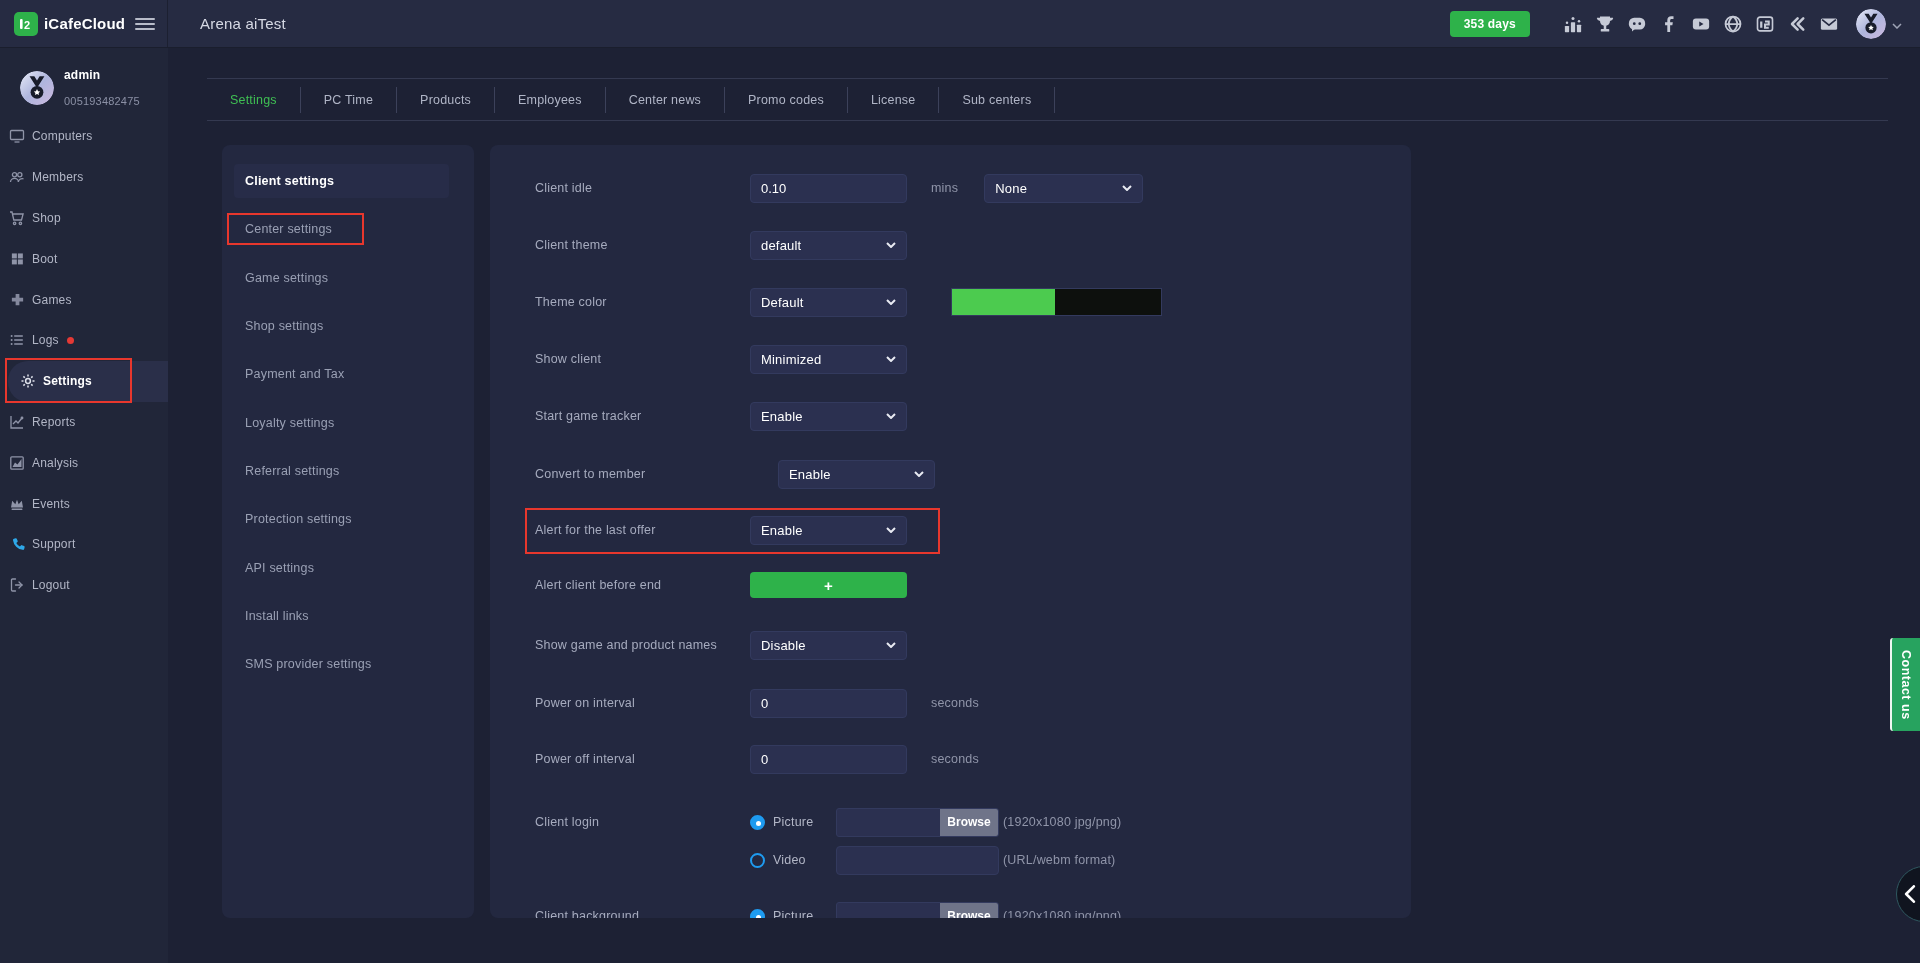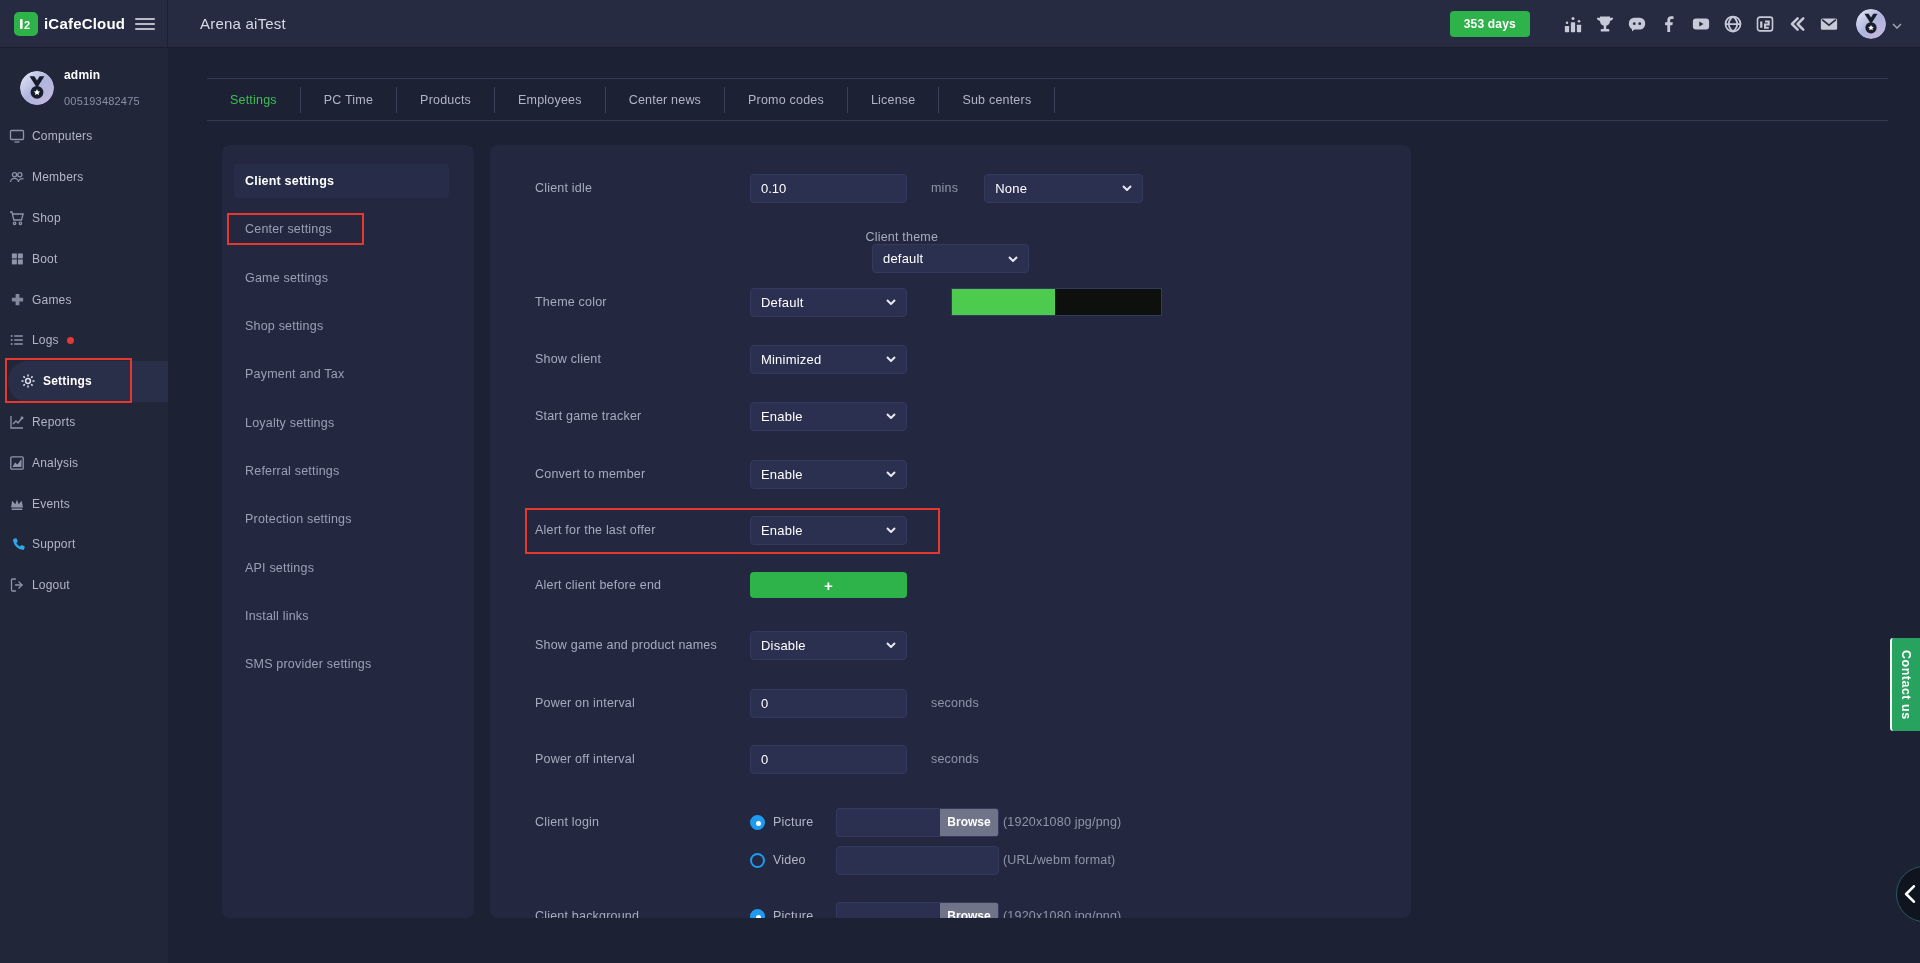--- a/index.html
+++ b/index.html
@@ -442,21 +442,21 @@
       <div class="sel sel2">
         <span>None</span>
         <span class="chev">
             <svg width="10" height="6" viewBox="0 0 10 6" fill="none" stroke="currentColor" stroke-width="2">
               <path d="M1 1l4 4 4-4"></path>
             </svg>
           </span>
       </div>
     </div>
 
-    <div class="frow" style="top:85px;flex-direction:column;">
+    <div class="frow" style="top:85px;">
       <div class="flabel">Client theme</div>
       <div class="sel">
         <span>default</span>
         <span class="chev">
             <svg width="10" height="6" viewBox="0 0 10 6" fill="none" stroke="currentColor" stroke-width="2">
               <path d="M1 1l4 4 4-4"></path>
             </svg>
           </span>
       </div>
     </div>
@@ -494,21 +494,21 @@
       <div class="sel">
         <span>Enable</span>
         <span class="chev">
             <svg width="10" height="6" viewBox="0 0 10 6" fill="none" stroke="currentColor" stroke-width="2">
               <path d="M1 1l4 4 4-4"></path>
             </svg>
           </span>
       </div>
     </div>
 
-    <div class="frow" style="top:314px;">
+    <div class="frow" style="top:314px;gap:28px;">
       <div class="flabel">Convert to member</div>
       <div class="sel">
         <span>Enable</span>
         <span class="chev">
             <svg width="10" height="6" viewBox="0 0 10 6" fill="none" stroke="currentColor" stroke-width="2">
               <path d="M1 1l4 4 4-4"></path>
             </svg>
           </span>
       </div>
     </div>

